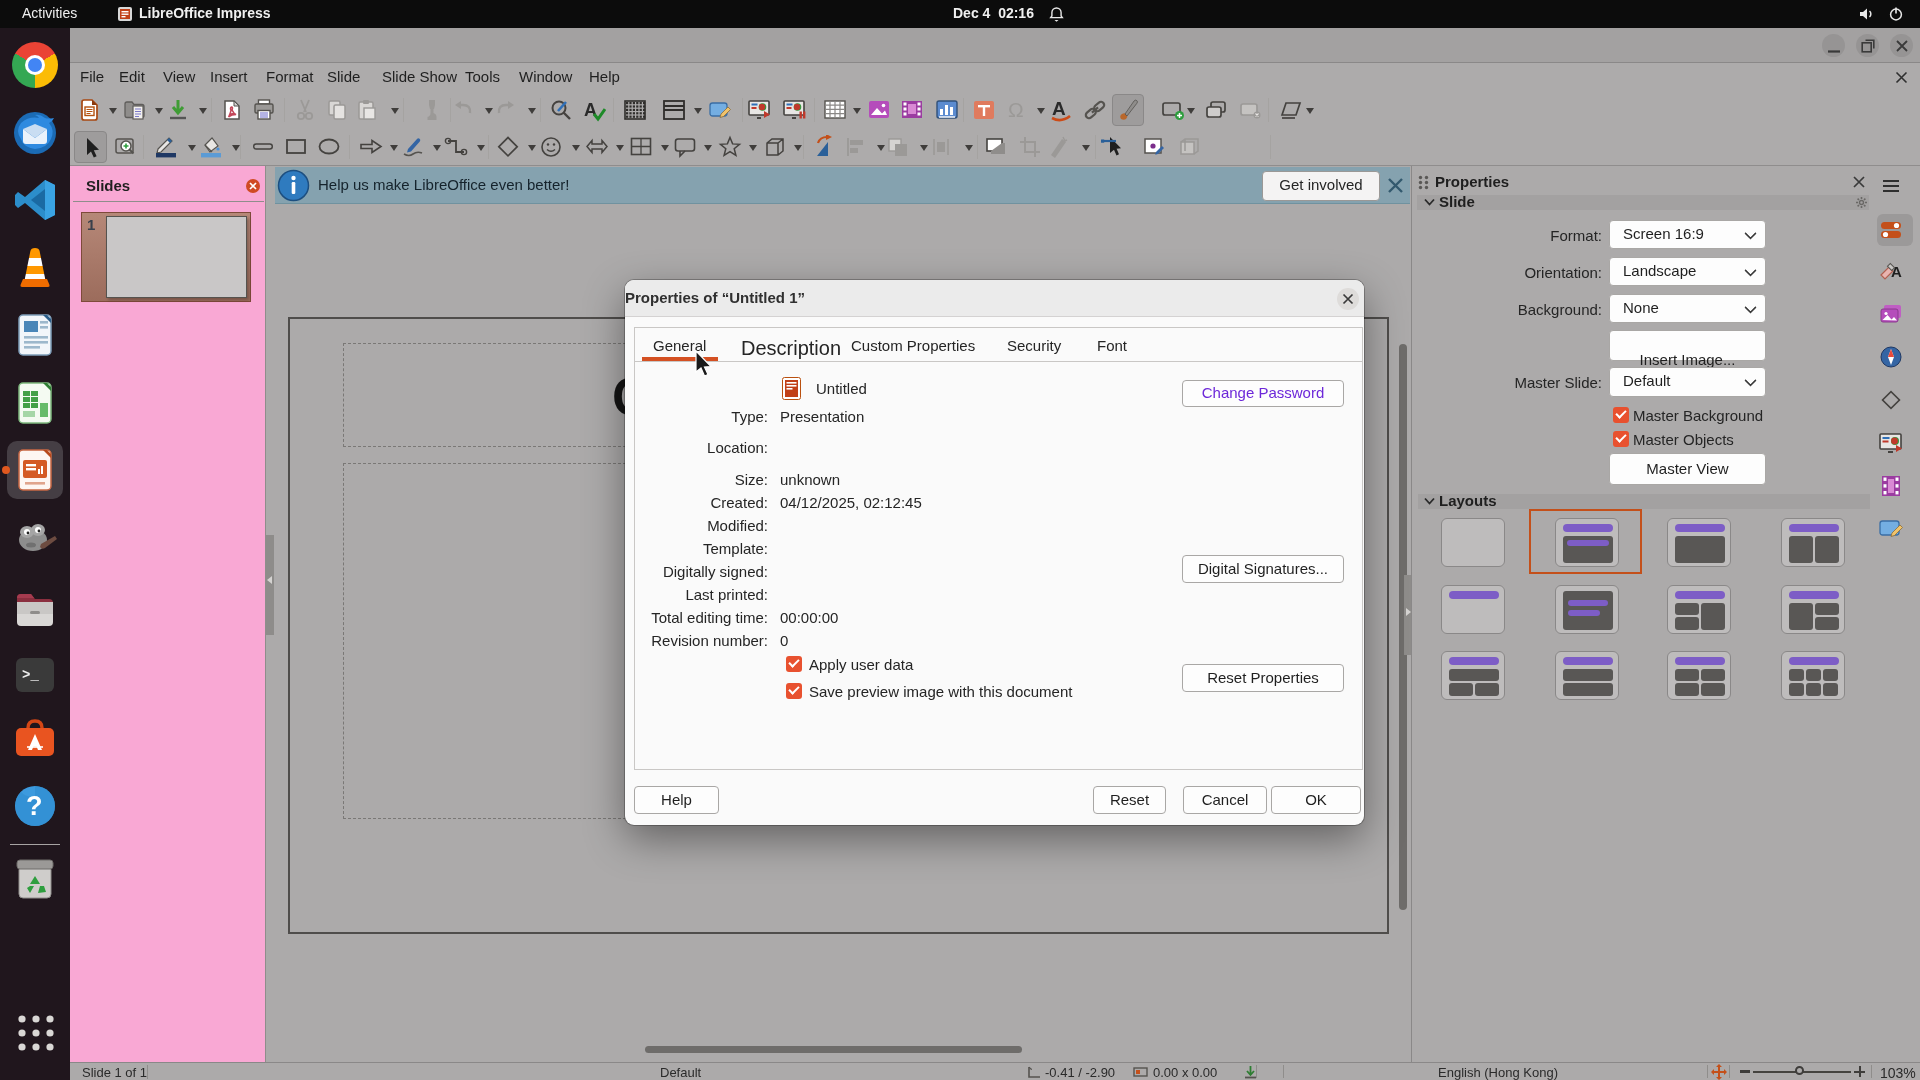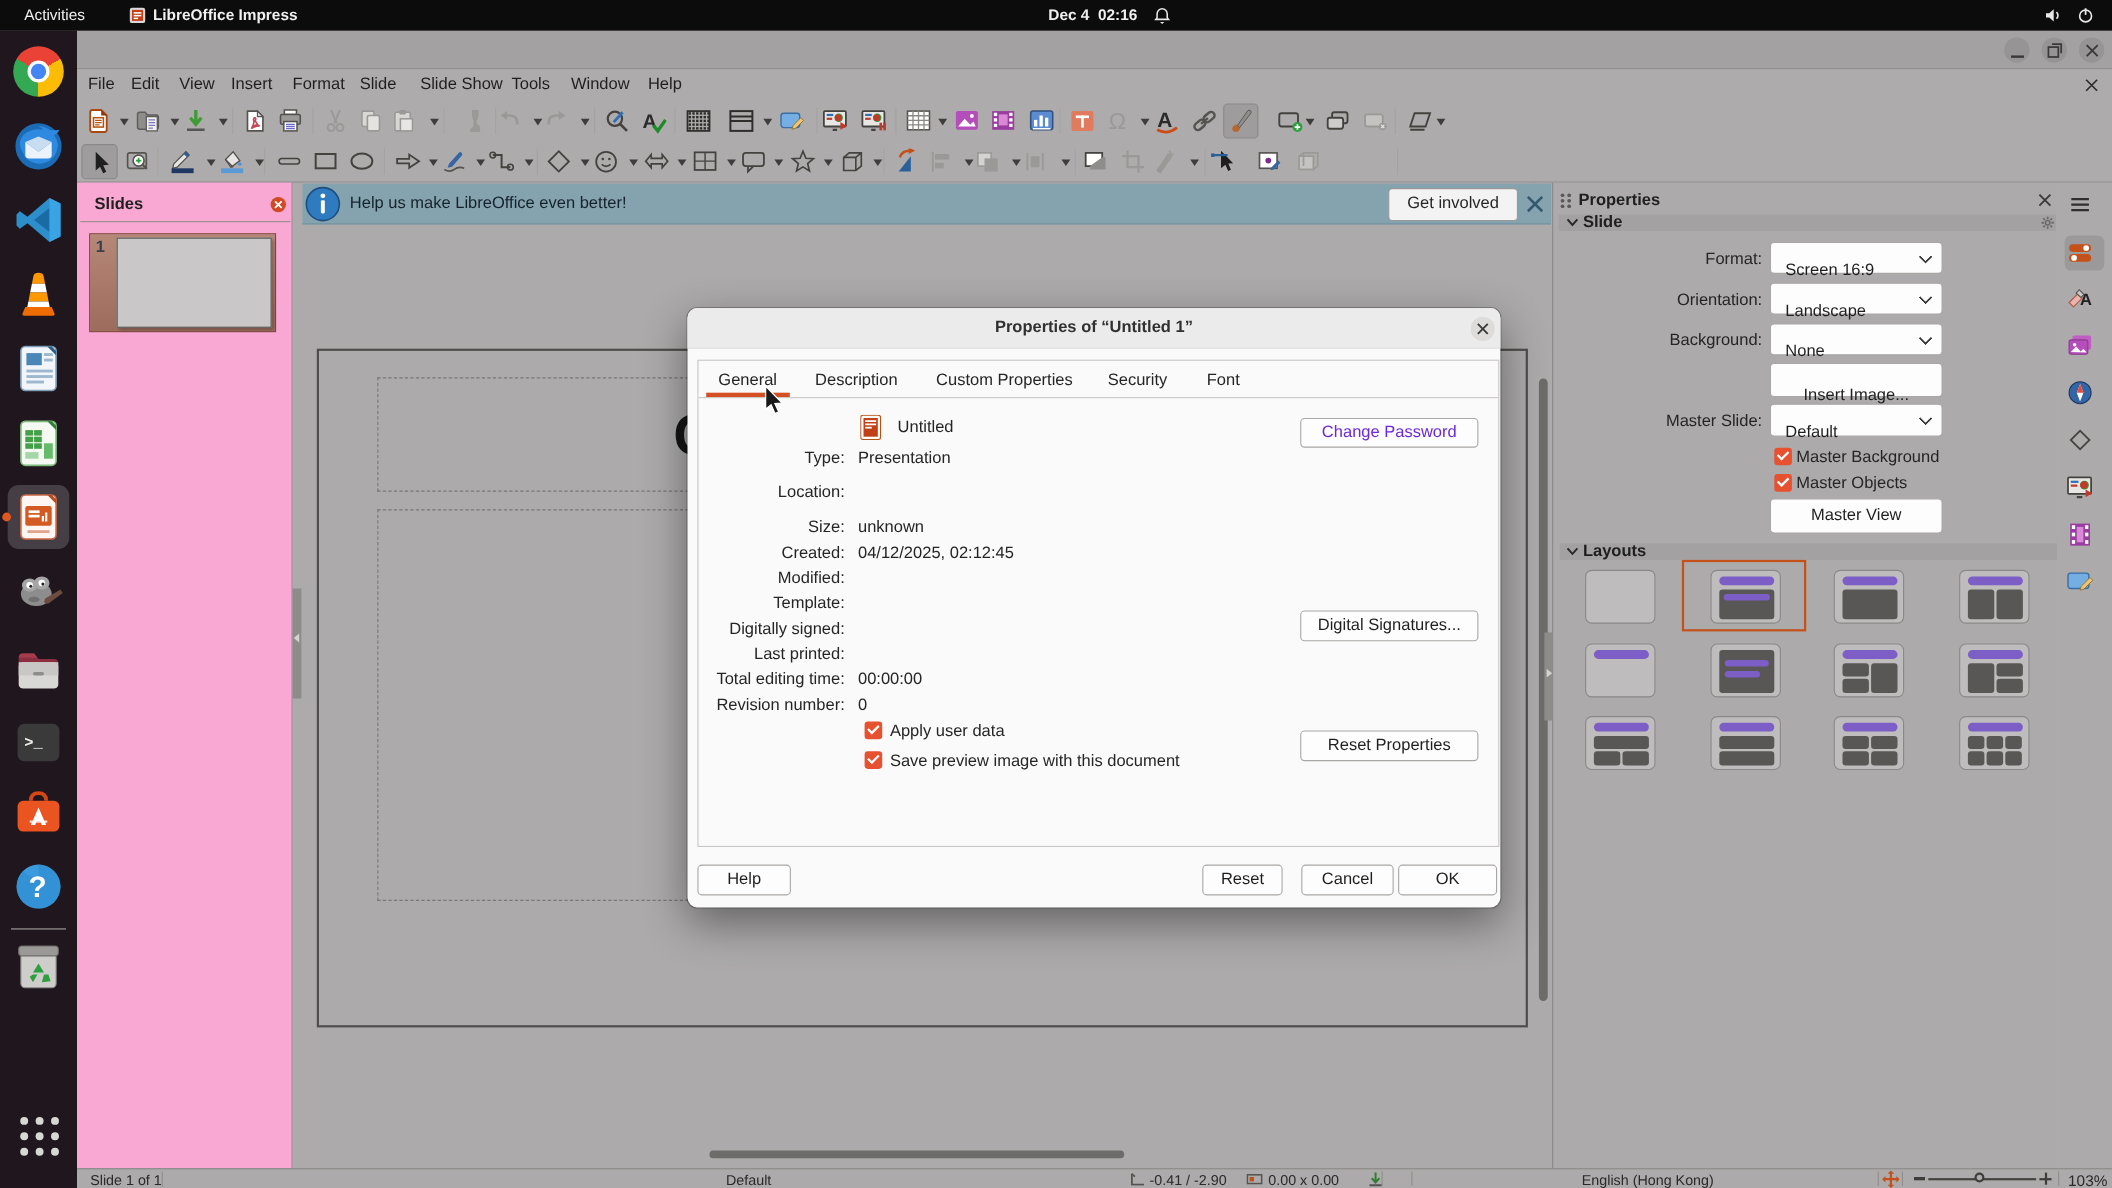--- a/index.html
+++ b/index.html
@@ -22,29 +22,29 @@
   
   #slidespanel { left:70px; top:166px; width:196px; height:896px; background:#f9a8d4; border-right:1px solid #8f8d8b; }
   #workspace { left:275px; top:166px; width:1118px; height:874px; background:#acaaaa; }
   #infobar { left:275px; top:167px; width:1135px; height:37px; background:#85a2af; border-bottom:1px solid #70929f; }
   #propspanel { left:1411px; top:166px; width:465px; height:896px; background:#acaaaa; border-left:1px solid #8a8888; font-size:15px; color:#1f1f1f;}
   #sidetabs { left:1876px; top:166px; width:44px; height:896px; background:#acaaaa; }
   #statusbar { left:70px; top:1062px; width:1850px; height:18px; background:#acaaaa; border-top:1px solid #8a8888; font-size:13px; color:#2a2a2a; }
   .vline { position:absolute; width:1px; background:#8f8d8b; }
   
   .dd { position:absolute; background:#fdfdfd; border:1px solid #a9a7a5; border-radius:4px; font-size:15px; color:#1f1f1f; }
-  .dd span { position:absolute; left:13px; top:4px;margin-top:12px; }
+  .dd span { position:absolute; left:13px; top:4px; }
   .dd .chev { position:absolute; right:10px; top:8px; width:9px; height:9px; border-right:2px solid #3a3a3a; border-bottom:2px solid #3a3a3a; transform:rotate(45deg); border-radius:1px;}
   .pbtn { position:absolute; background:#fdfdfd; border:1px solid #a9a7a5; border-radius:4px; text-align:center; font-size:15px; color:#1f1f1f; }
   .cb { position:absolute; width:16px; height:16px; background:#e8512f; border-radius:3px; }
   .cb:after { content:""; position:absolute; left:3px; top:3px; width:8px; height:4px; border-left:2px solid #fff; border-bottom:2px solid #fff; transform:rotate(-45deg); }
   
   #dlg { left:625px; top:280px; width:739px; height:545px; background:#fafafa; border-radius:9px; box-shadow:0 14px 40px rgba(0,0,0,0.42), 0 0 0 1px rgba(0,0,0,0.25); }
   #dlghead { position:absolute; left:0; top:0; right:0; height:37px; background:#ebebeb; border-bottom:1px solid #d4d2d2; border-radius:9px 9px 0 0; }
-  #dlghead .t { position:absolute; left:0; right:0; top:9px; text-align:center; font-weight:bold; font-size:15px; color:#303030; }
+  #dlghead .t { position:absolute; left:0; right:0; top:9px; text-align:left; font-weight:bold; font-size:15px; color:#303030; }
   .row { position:absolute; font-size:15px; color:#252525; }
   .rl { position:absolute; right:0; }
   .sect { position:absolute; background:#a3a1a1; font-weight:bold; font-size:15px; color:#1f1f1f; }
 </style>
 </head>
 <body>
 
 <div class="abs" id="topbar">
   <div class="abs" style="left:22px; top:5px;">Activities</div>
   <svg class="abs" style="left:117px; top:6px;" width="16" height="16" viewBox="0 0 16 16">
@@ -839,21 +839,21 @@
   <div id="dlghead">
       <div class="t">Properties of “Untitled 1”</div>
     <svg class="abs" style="left:712px; top:8px;" width="22" height="22" viewBox="0 0 22 22">
         <circle cx="11" cy="11" r="11" fill="#dedcda"></circle>
         <path d="M6.5 6.5 L15.5 15.5 M15.5 6.5 L6.5 15.5" stroke="#3a3a3a" stroke-width="1.7"></path>
       </svg>
   </div>
 
   <div class="abs" style="left:9px; top:47px; width:729px; height:443px; border:1px solid #c9c7c5; background:#fafafa;"></div>
   <div class="abs" style="left:28px; top:57px; font-size:15px; color:#252525;">General</div>
-  <div class="abs" style="left:116px; top:57px; font-size:15px; color:#252525;">Description</div>
+  <div class="abs" style="left:116px; top:57px; font-size:20px; color:#252525;">Description</div>
   <div class="abs" style="left:226px; top:57px; font-size:15px; color:#252525;">Custom Properties</div>
   <div class="abs" style="left:382px; top:57px; font-size:15px; color:#252525;">Security</div>
   <div class="abs" style="left:472px; top:57px; font-size:15px; color:#252525;">Font</div>
   <div class="abs" style="left:17px; top:77px; width:76px; height:4px; background:#d45022;"></div>
   <div class="abs" style="left:10px; top:81px; width:727px; height:1px; background:#c9c7c5;"></div>
 
   <svg class="abs" style="left:157px; top:97px;" width="19" height="23" viewBox="0 0 19 23">
       <rect x="0.5" y="0.5" width="18" height="22" rx="2" fill="#fff" stroke="#b9500f"></rect>
       <rect x="3" y="3" width="13" height="17" fill="#c14018"></rect>
       <rect x="4.5" y="5" width="10" height="1.6" fill="#fff"></rect>

